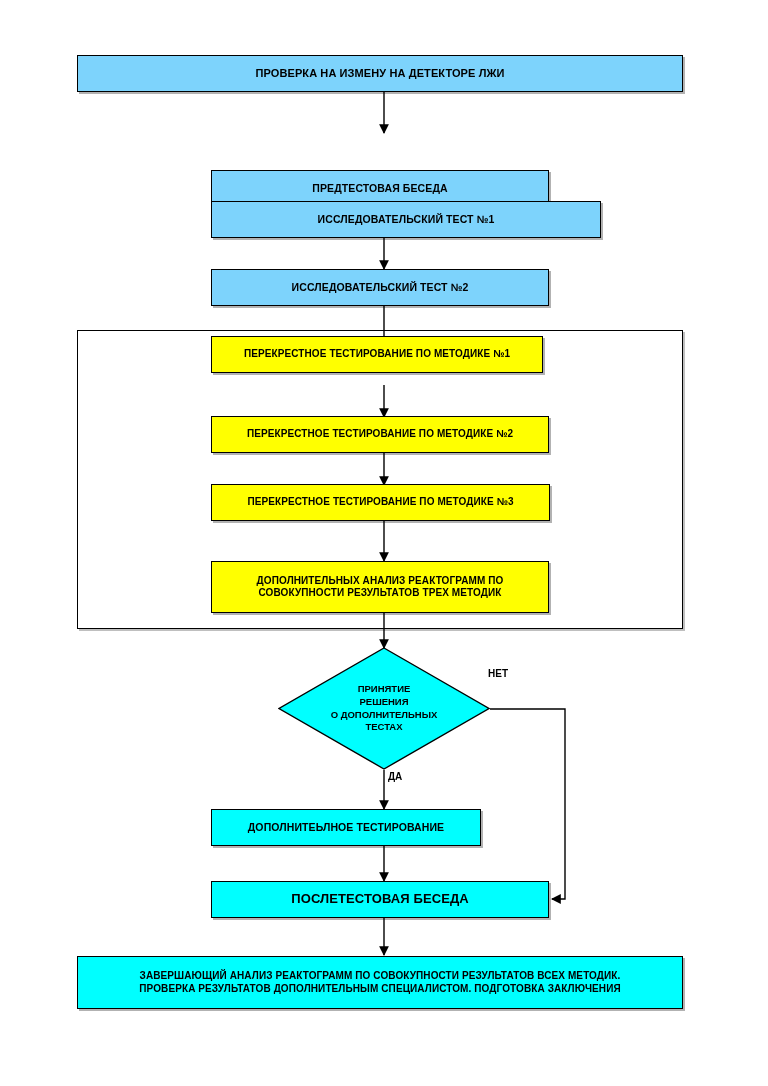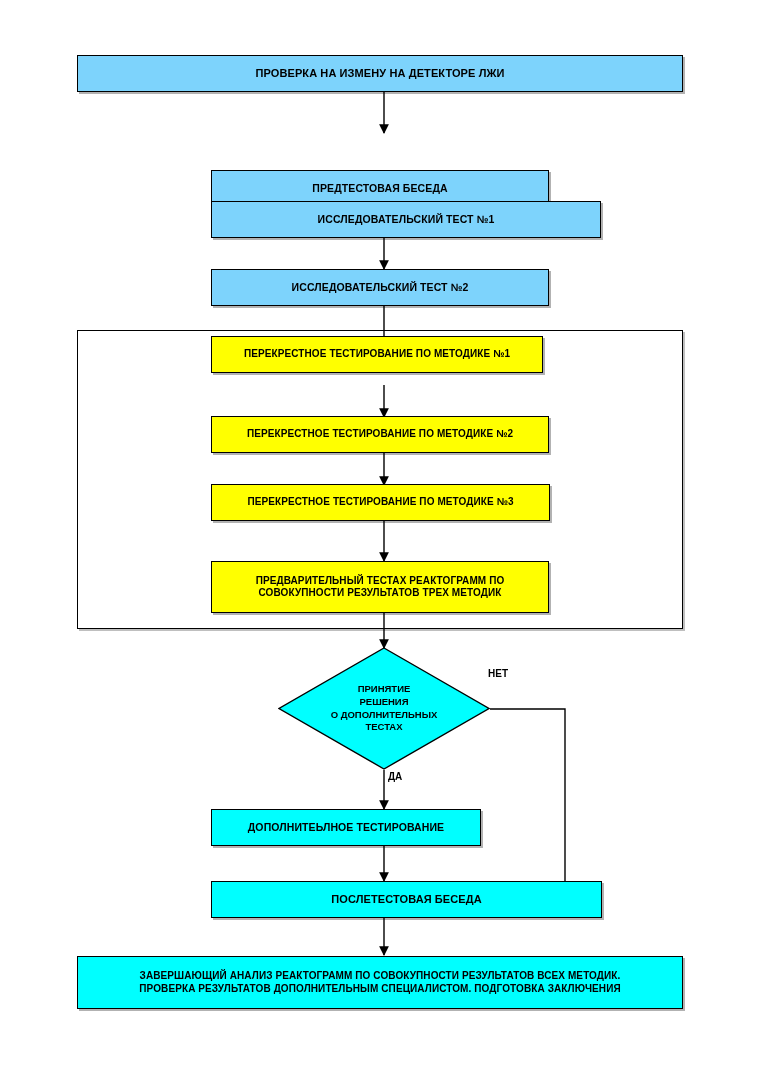--- a/index.html
+++ b/index.html
@@ -129,21 +129,21 @@
 
   <div class="node yellow" style="left:211px; top:416px; width:338px; height:37px; font-size:10px;">
     <span class="lbl">ПЕРЕКРЕСТНОЕ ТЕСТИРОВАНИЕ ПО МЕТОДИКЕ №2</span>
   </div>
 
   <div class="node yellow" style="left:211px; top:484px; width:339px; height:37px; font-size:10px;">
     <span class="lbl">ПЕРЕКРЕСТНОЕ ТЕСТИРОВАНИЕ ПО МЕТОДИКЕ №3</span>
   </div>
 
   <div class="node yellow" style="left:211px; top:561px; width:338px; height:52px; font-size:10px; flex-direction:column;">
-    <span class="lbl">ПРЕДВАРИТЕЛЬНЫЙ ТЕСТАХ РЕАКТОГРАММ ПО</span>
+    <span class="lbl">ДОПОЛНИТЕЛЬНЫХ АНАЛИЗ РЕАКТОГРАММ ПО</span>
     <span class="lbl">СОВОКУПНОСТИ РЕЗУЛЬТАТОВ ТРЕХ МЕТОДИК</span>
   </div>
 
   <div class="diamond" style="left:278px; top:647px; width:212px; height:123px;">
     <svg width="212" height="123" viewBox="0 0 212 123">
       <polygon points="106,1 211,61.5 106,122 1,61.5" fill="#00ffff" stroke="#000000" stroke-width="1.4"></polygon>
     </svg>
     <div class="dtext">
       <div>
         <div>ПРИНЯТИЕ</div>
@@ -154,21 +154,21 @@
     </div>
   </div>
 
   <div class="edge-label" style="left:488px; top:668px;">НЕТ</div>
   <div class="edge-label" style="left:388px; top:771px;">ДА</div>
 
   <div class="node cyan" style="left:211px; top:809px; width:270px; height:37px; font-size:10.5px;">
     <span class="lbl">ДОПОЛНИТЕЬЛНОЕ ТЕСТИРОВАНИЕ</span>
   </div>
 
-  <div class="node cyan" style="left:211px; top:881px; width:391px; height:37px; font-size:11px;justify-content:center;">
+  <div class="node cyan" style="left:211px; top:881px; width:338px; height:37px; font-size:13px;justify-content:center;">
     <span class="lbl">ПОСЛЕТЕСТОВАЯ БЕСЕДА</span>
   </div>
 
   <div class="node cyan" style="left:77px; top:956px; width:606px; height:53px; font-size:10px; flex-direction:column;">
     <span class="lbl">ЗАВЕРШАЮЩИЙ АНАЛИЗ РЕАКТОГРАММ ПО СОВОКУПНОСТИ РЕЗУЛЬТАТОВ ВСЕХ МЕТОДИК.</span>
     <span class="lbl">ПРОВЕРКА РЕЗУЛЬТАТОВ ДОПОЛНИТЕЛЬНЫМ СПЕЦИАЛИСТОМ. ПОДГОТОВКА ЗАКЛЮЧЕНИЯ</span>
   </div>
 
 </div>
 

